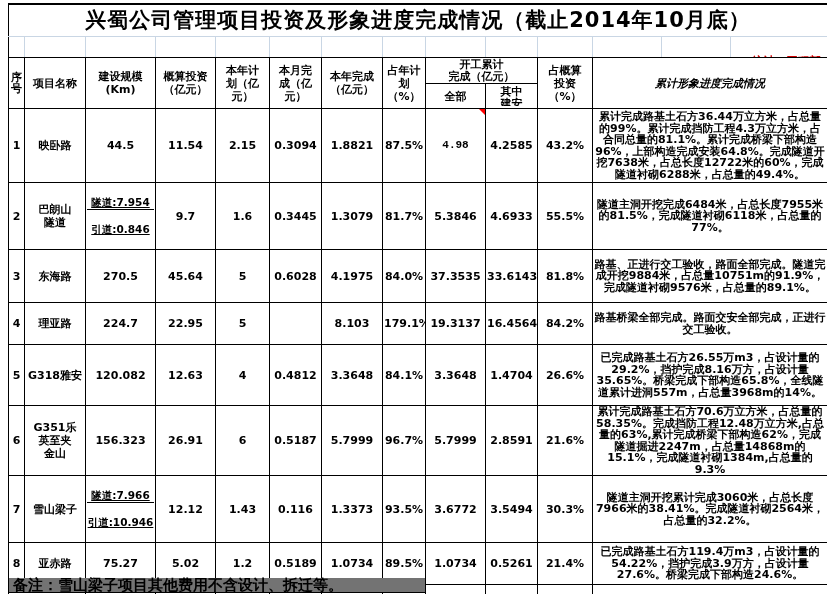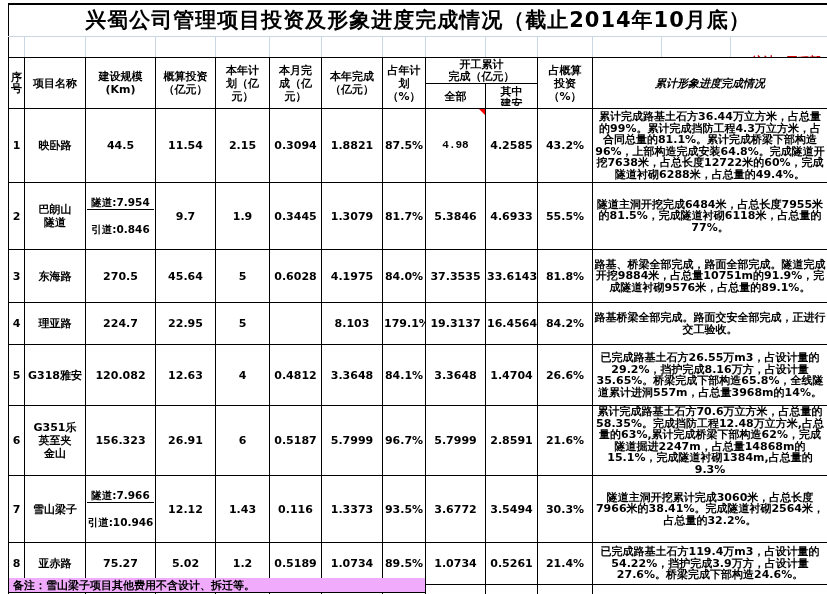--- a/index.html
+++ b/index.html
@@ -49,38 +49,39 @@
   .remark{
     text-align:left;font-size:10px;line-height:11.5px;
     padding:1px 2px;vertical-align:middle;white-space:normal;margin-left:12px;
   }
   .remark-h{font-size:12px;white-space:normal;font-style:italic;}
   .split{padding:0;}
   .split .half{
     height:50%;box-sizing:border-box;
     display:flex;align-items:center;justify-content:center;
     font-size:10.5px;
+    text-decoration:underline;
   }
   .split .half.top{border-bottom:1px solid #000;}
   .clip2{display:block;height:20px;line-height:12px;overflow:hidden;}
   .rel{position:relative;font-family:Liberation Mono, monospace;}
   .tri-red{
     position:absolute;top:0;right:0;width:0;height:0;
     border-top:6px solid #ff0000;border-left:6px solid transparent;
   }
   .tri-green{
     position:absolute;top:0;left:0;width:0;height:0;
     border-top:6px solid #107c10;border-right:6px solid transparent;
   }
   
   .note-cell{
     left:8px;top:578px;width:417px;height:15px;
     border-left:1px solid #000;border-bottom:1px solid #000;
-    font-size:11px;line-height:15px;padding-left:4px;
-    background:#f0abfc;white-space:nowrap;box-sizing:border-box;
+    font-size:15px;line-height:15px;padding-left:4px;
+    background:#737373;white-space:nowrap;box-sizing:border-box;
   }
 </style>
 </head>
 <body>
 
 <div class="abs top-border"></div>
 <div class="abs left-border"></div>
 
 <div>
   <div class="abs gl h" style="left:8px;top:36px;width:819px;"></div>
@@ -174,42 +175,42 @@
     </tr>
     <tr style="height:54px">
       <td class="seqcol">2</td>
       <td>巴朗山
 隧道</td>
       <td class="split">
         <div class="half top">隧道:7.954</div>
         <div class="half">引道:0.846</div>
       </td>
       <td>9.7</td>
-      <td>1.9</td>
+      <td>1.6</td>
       <td>0.3445</td>
       <td>1.3079</td>
       <td>81.7%</td>
       <td>5.3846</td>
       <td>4.6933</td>
       <td>55.5%</td>
       <td class="remark">隧道主洞开挖完成6484米，占总长度7955米的81.5%，完成隧道衬砌6118米，占总量的77%。</td>
     </tr>
     <tr style="height:53px">
       <td class="seqcol">3</td>
       <td>东海路</td>
       <td>270.5</td>
       <td>45.64</td>
       <td>5</td>
       <td>0.6028</td>
       <td>4.1975</td>
       <td>84.0%</td>
       <td>37.3535</td>
       <td>33.6143</td>
       <td>81.8%</td>
-      <td class="remark">路基、桥梁全部完成，路面全部完成。隧道完成开挖9884米，占总量10751m的91.9%，完成隧道衬砌9576米，占总量的89.1%。</td>
+      <td class="remark">路基、正进行交工验收，路面全部完成。隧道完成开挖9884米，占总量10751m的91.9%，完成隧道衬砌9576米，占总量的89.1%。</td>
     </tr>
     <tr style="height:42px">
       <td class="seqcol">4</td>
       <td>理亚路</td>
       <td>224.7</td>
       <td>22.95</td>
       <td>5</td>
       <td></td>
       <td>8.103</td>
       <td>179.1%</td>

